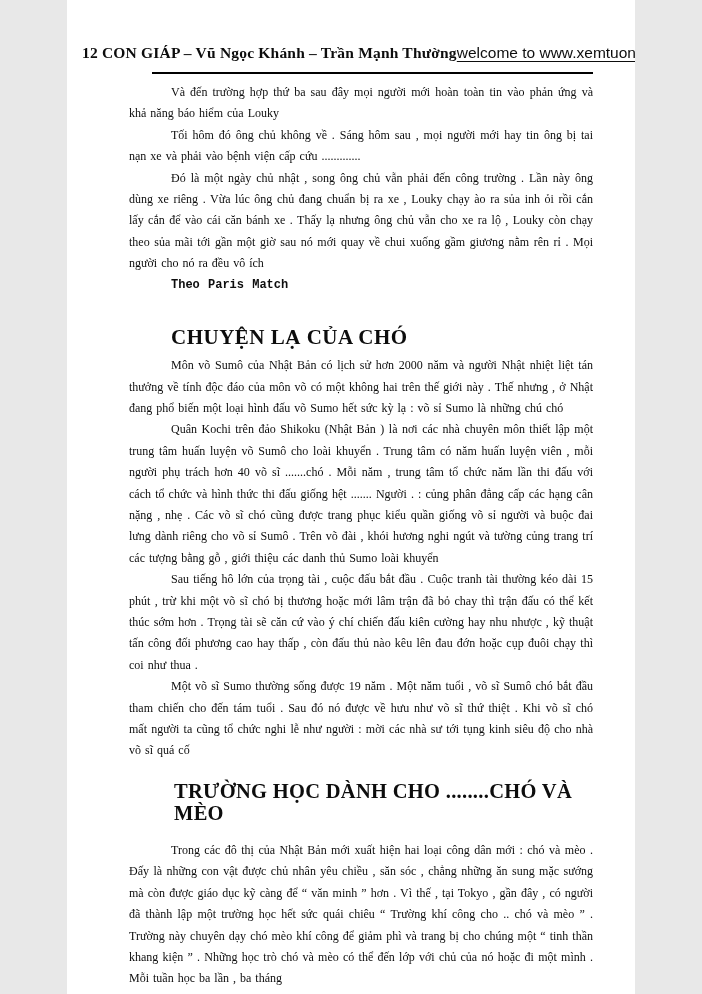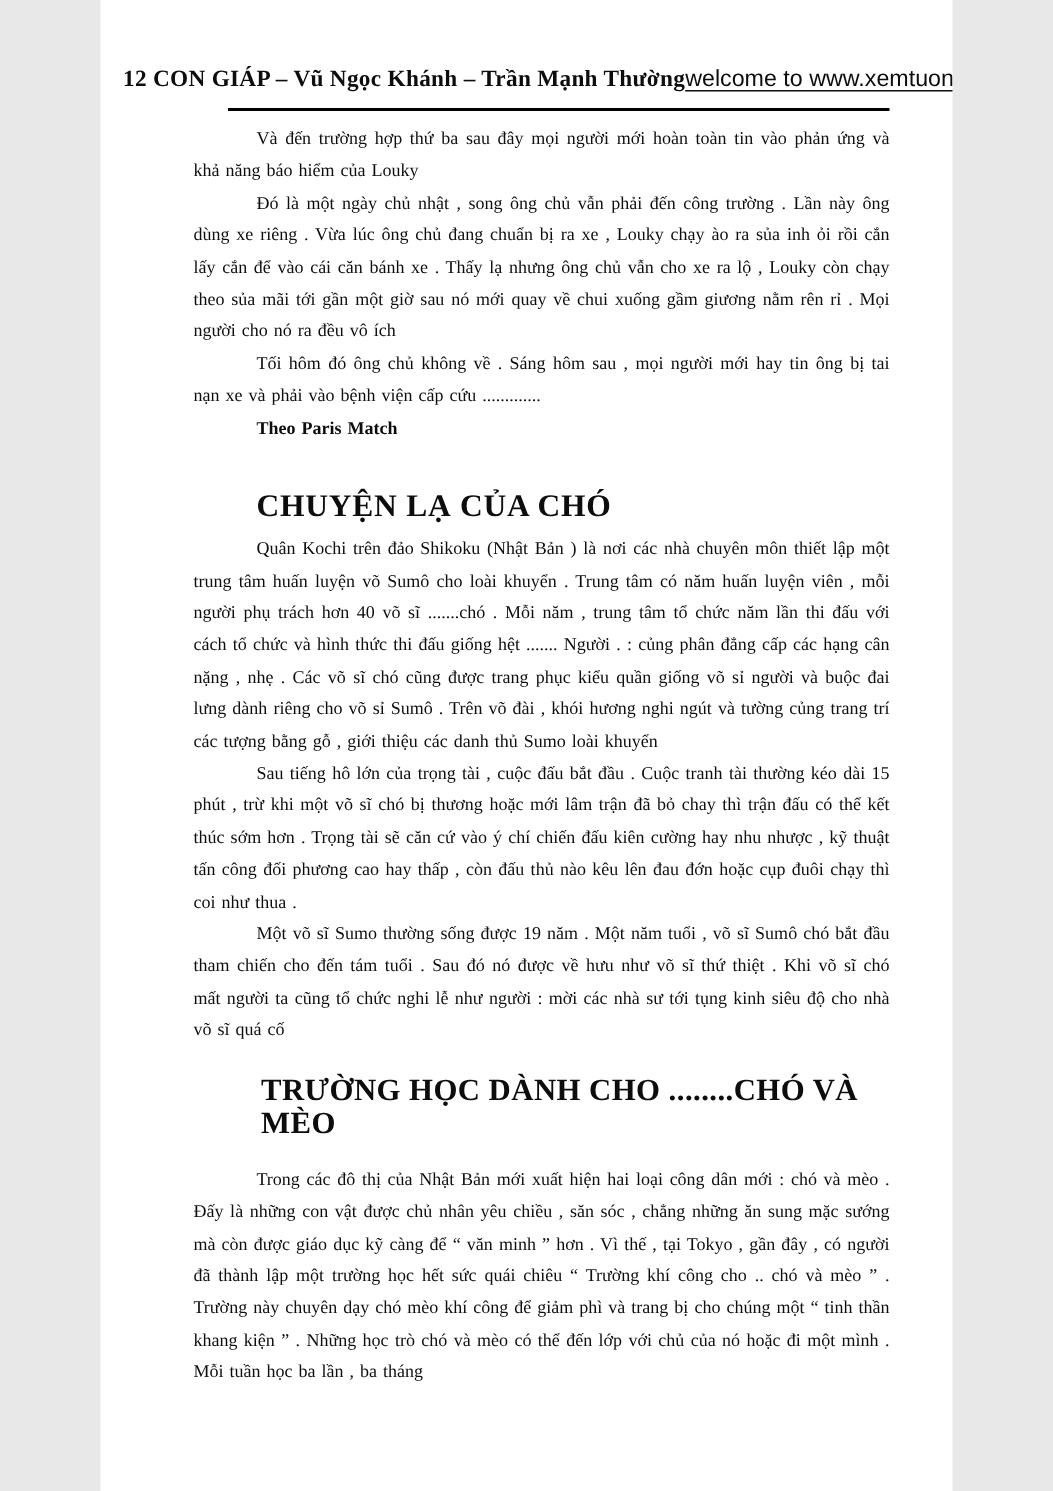--- a/index.html
+++ b/index.html
@@ -58,20 +58,21 @@
   .body-col p {
     margin: 0;
     font-size: 12px;
     line-height: 21.4px;
     text-align: justify;
     text-indent: 42px;
     word-spacing: 1px;
   }
   .byline {
     font-weight: bold;
+    font-family: Liberation Mono, monospace;
   }
   .h-main {
     margin: 30px 0 6px 42px;
     font-size: 21px;
     font-weight: bold;
     letter-spacing: 0.5px;
     line-height: 1.1;
   }
   .h-sub {
     margin: 12px 0 22px 42px;
@@ -97,26 +98,27 @@
     <span class="book-title">12 CON GIÁP – Vũ Ngọc Khánh – Trần Mạnh Thường</span>
     <a class="site-link">welcome to www.xemtuong.net</a>
     <span class="page-number">201</span>
   </div>
 
   <hr class="header-rule">
 
   <div class="body-col">
 
     <p>Và đến trường hợp thứ ba sau đây mọi người mới hoàn toàn tin vào phản ứng và khả năng báo hiểm của Louky</p>
+    <p>Tối hôm đó ông chủ không về . Sáng hôm sau , mọi người mới hay tin ông bị tai nạn xe và phải vào bệnh viện cấp cứu .............</p>
     <p>Đó là một ngày chủ nhật , song ông chủ vẫn phải đến công trường . Lần này ông dùng xe riêng . Vừa lúc ông chủ đang chuẩn bị ra xe , Louky chạy ào ra sủa inh ỏi rồi cắn lấy cắn để vào cái căn bánh xe . Thấy lạ nhưng ông chủ vẫn cho xe ra lộ , Louky còn chạy theo sủa mãi tới gần một giờ sau nó mới quay về chui xuống gầm giương nằm rên rỉ . Mọi người cho nó ra đều vô ích</p>
-    <p>Tối hôm đó ông chủ không về . Sáng hôm sau , mọi người mới hay tin ông bị tai nạn xe và phải vào bệnh viện cấp cứu .............</p>
     <p class="byline">Theo Paris Match</p>
 
     <h1 class="h-main">CHUYỆN LẠ CỦA CHÓ</h1>
 
+    <p>Môn võ Sumô của Nhật Bản có lịch sử hơn 2000 năm và người Nhật nhiệt liệt tán thưởng về tính độc đáo của môn võ có một không hai trên thế giới này . Thế nhưng , ở Nhật đang phổ biến một loại hình đấu  võ Sumo hết sức kỳ lạ : võ sỉ Sumo là những chú chó</p>
     <p>Quân Kochi trên đảo Shikoku (Nhật Bản ) là nơi các nhà chuyên môn thiết lập một trung tâm huấn luyện võ Sumô cho loài khuyển . Trung tâm có năm huấn luyện viên , mỗi người phụ trách hơn 40 võ sĩ .......chó . Mỗi năm , trung tâm tổ chức năm lần thi đấu với cách tổ chức và hình thức thi đấu giống hệt ....... Người . : củng phân đẳng cấp các hạng cân nặng , nhẹ . Các võ sĩ chó cũng được trang phục kiểu quần giống võ sỉ người và buộc đai lưng dành riêng cho võ sỉ Sumô . Trên võ đài , khói hương nghi ngút và tường củng trang trí các tượng bằng gỗ , giới thiệu các danh thủ Sumo loài khuyển</p>
     <p>Sau tiếng hô lớn của trọng tài , cuộc đấu bắt đầu . Cuộc tranh tài thường kéo dài 15 phút , trừ khi một võ sĩ chó bị thương hoặc mới lâm trận đã bỏ chay thì trận đấu có thể kết thúc sớm hơn . Trọng tài sẽ căn cứ vào ý chí chiến đấu kiên cường hay nhu nhược , kỹ thuật tấn công đối phương cao hay thấp , còn đấu thủ nào kêu lên đau đớn hoặc cụp đuôi chạy thì coi như thua  .</p>
     <p>Một võ sĩ Sumo thường sống được 19 năm . Một năm tuổi , võ sĩ Sumô chó bắt đầu tham chiến cho đến tám tuổi . Sau đó nó được về hưu như võ sĩ thứ thiệt . Khi võ sĩ chó mất người ta cũng tổ chức nghi lễ như người : mời các nhà sư tới tụng kinh siêu độ cho nhà  võ sĩ quá cố</p>
 
     <h2 class="h-section">TRƯỜNG HỌC DÀNH CHO ........CHÓ VÀ MÈO</h2>
 
     <p>Trong các đô thị của Nhật Bản mới xuất hiện hai loại công dân mới : chó và mèo . Đấy là những con vật được chủ nhân yêu chiều , săn sóc , chẳng những ăn sung mặc sướng mà còn được giáo dục kỹ càng để “ văn minh ” hơn . Vì thế , tại Tokyo , gần đây , có người đã thành lập một trường học hết sức quái chiêu “ Trường khí công cho .. chó và mèo ” . Trường này chuyên dạy chó mèo khí công để giảm phì và trang bị cho chúng một “ tinh thần khang kiện ” . Những học trò chó và mèo có thể đến lớp với chủ của nó hoặc đi một mình . Mỗi tuần học ba lần , ba tháng</p>
 
   </div>
 

